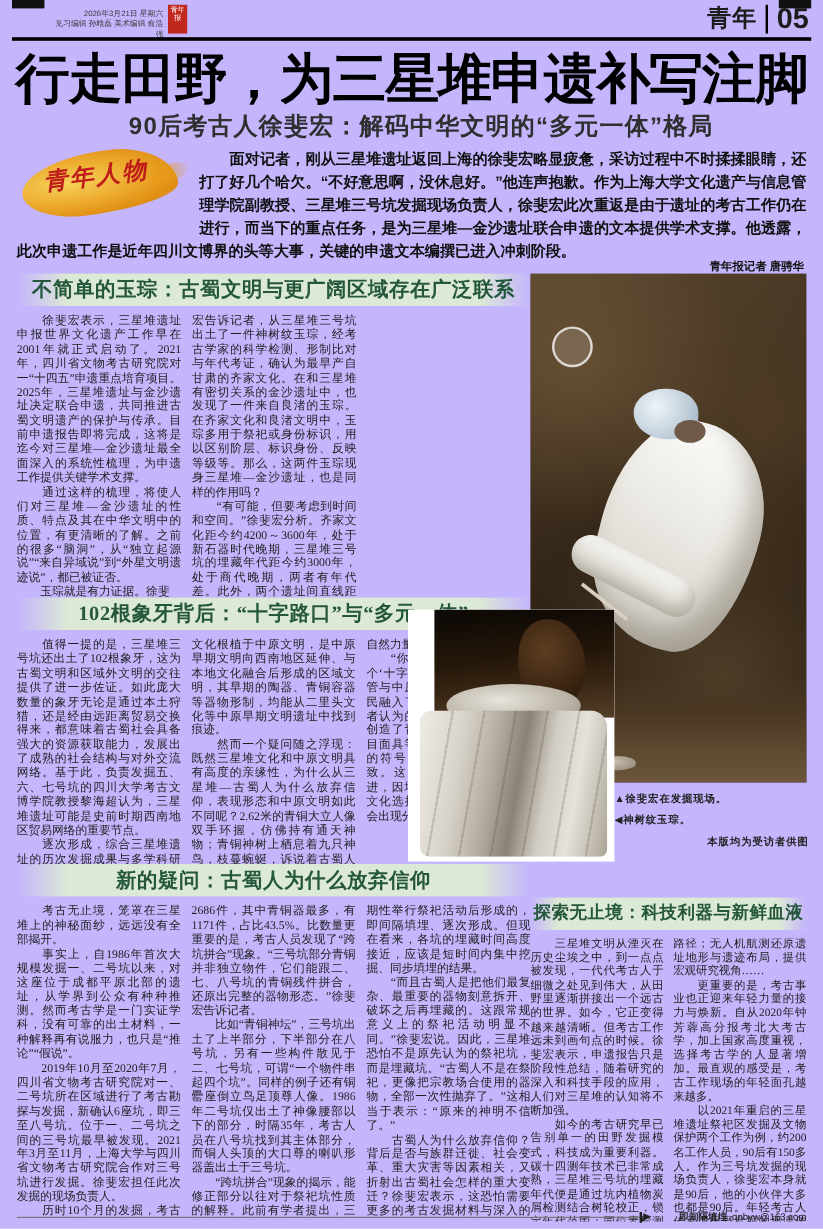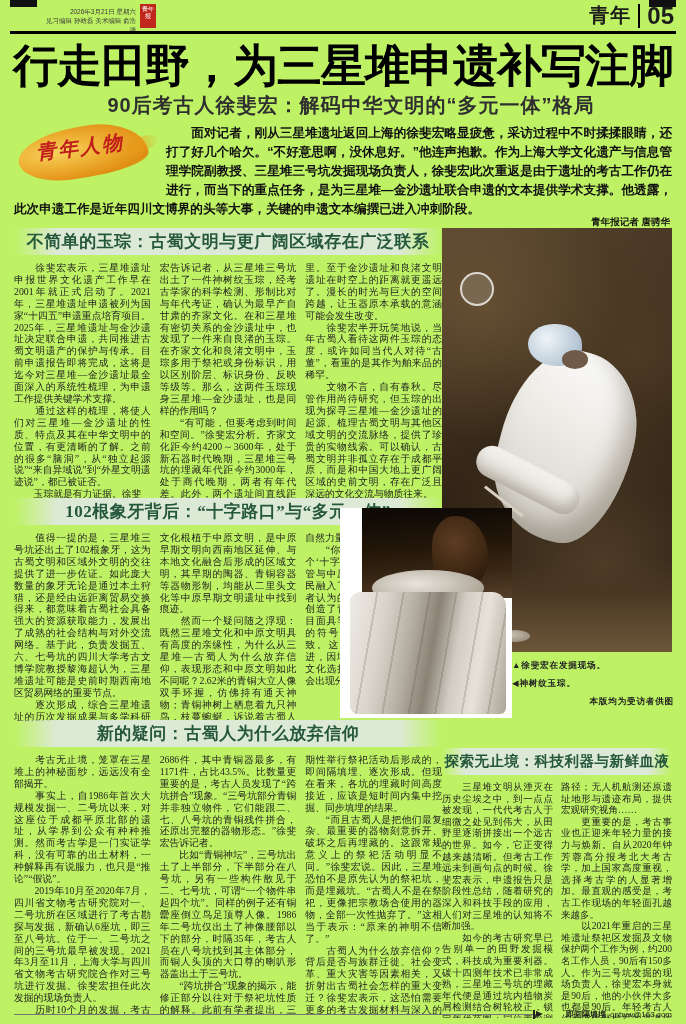--- a/index.html
+++ b/index.html
@@ -1,16 +1,16 @@
 <!DOCTYPE html>
 <html><head>
 <meta charset="utf-8">
 <style>
   html,body{margin:0;padding:0;background:#f4f2ee;}
-  #page{position:relative;width:686px;height:1024px;background:#bef264;overflow:hidden;
+  #page{position:relative;width:686px;height:1024px;background:#c4b5fd;overflow:hidden;
         font-family:"Liberation Serif","DejaVu Serif",serif;color:#1c1c1c;}
   
   .reg-mark{position:absolute;top:0;width:27px;height:7px;background:#101010;}
   #reg-left{left:10px;} #reg-right{left:649px;}
   #header-rule{position:absolute;left:10px;top:31px;width:666px;height:3px;background:#000;}
   #date-block{position:absolute;left:40px;top:7px;width:96px;text-align:right;
       font-family:"Liberation Sans","DejaVu Sans",sans-serif;font-size:6.5px;line-height:9px;color:#3a3a3a;}
   #masthead-logo{position:absolute;left:140px;top:4px;width:16px;height:24px;background:#c0281e;
       color:#fff;font-size:6px;line-height:7px;text-align:center;padding-top:2px;box-sizing:border-box;overflow:hidden;}
   #page-info{position:absolute;right:12px;top:1px;height:29px;display:flex;align-items:center;gap:7px;
@@ -135,28 +135,25 @@
     <span id="badge-wrap">
       <span id="badge-flame"></span>
       <span id="badge-text">青年人物</span>
     </span><span>　　面对记者，刚从三星堆遗址返回上海的徐斐宏略显疲惫，采访过程中不时揉揉眼睛，还打了好几个哈欠。“不好意思啊，没休息好。”他连声抱歉。作为上海大学文化遗产与信息管理学院副教授、三星堆三号坑发掘现场负责人，徐斐宏此次重返是由于遗址的考古工作仍在进行，而当下的重点任务，是为三星堆—金沙遗址联合申遗的文本提供学术支撑。他透露，此次申遗工作是近年四川文博界的头等大事，关键的申遗文本编撰已进入冲刺阶段。</span>
   </div>
   <div id="byline">青年报记者 唐骋华</div>
 
   <div class="sec" id="sec1">
     <div class="sec-banner">不简单的玉琮：古蜀文明与更广阔区域存在广泛联系</div>
     <div class="cols">
-      <div class="col">　　徐斐宏表示，三星堆遗址申报世界文化遗产工作早在2001年就正式启动了。2021年，三星堆遗址申遗被列为国家“十四五”申遗重点培育项目。2025年，三星堆遗址与金沙遗址决定联合申遗，共同推进古蜀文明遗产的保护与传承。目前申遗报告即将完成，这将是迄今对三星堆—金沙遗址最全面深入的系统性梳理，为申遗工作提供关键学术支撑。
+      <div class="col">　　徐斐宏表示，三星堆遗址申报世界文化遗产工作早在2001年就正式启动了。2021年，四川省文物考古研究院对一“十四五”申遗重点培育项目。2025年，三星堆遗址与金沙遗址决定联合申遗，共同推进古蜀文明遗产的保护与传承。目前申遗报告即将完成，这将是迄今对三星堆—金沙遗址最全面深入的系统性梳理，为申遗工作提供关键学术支撑。
 　　通过这样的梳理，将使人们对三星堆—金沙遗址的性质、特点及其在中华文明中的位置，有更清晰的了解。之前的很多“脑洞”，从“独立起源说”“来自异域说”到“外星文明遗迹说”，都已被证否。
 　　玉琮就是有力证据。徐斐</div>
       <div class="col">宏告诉记者，从三星堆三号坑出土了一件神树纹玉琮，经考古学家的科学检测、形制比对与年代考证，确认为最早产自甘肃的齐家文化。在和三星堆有密切关系的金沙遗址中，也发现了一件来自良渚的玉琮。在齐家文化和良渚文明中，玉琮多用于祭祀或身份标识，用以区别阶层、标识身份、反映等级等。那么，这两件玉琮现身三星堆—金沙遗址，也是同样的作用吗？
 　　“有可能，但要考虑到时间和空间。”徐斐宏分析。齐家文化距今约4200～3600年，处于新石器时代晚期，三星堆三号坑的埋藏年代距今约3000年，处于商代晚期，两者有年代差。此外，两个遗址间直线距离约800公</div>
-      <div class="col">里。至于金沙遗址和良渚文明遗址在时空上的距离就更遥远了。漫长的时光与巨大的空间跨越，让玉器原本承载的意涵可能会发生改变。
-　　徐斐宏半开玩笑地说，当年古蜀人看待这两件玉琮的态度，或许如同当代人对待“古董”，看重的是其作为舶来品的稀罕。
-　　文物不言，自有春秋。尽管作用尚待研究，但玉琮的出现为探寻三星堆—金沙遗址的起源、梳理古蜀文明与其他区域文明的交流脉络，提供了珍贵的实物线索。可以确认，古蜀文明并非孤立存在于成都平原，而是和中国大地上更广阔区域的史前文明，存在广泛且深远的文化交流与物质往来。</div>
     </div>
   </div>
 
   <div class="sec" id="sec2">
     <div class="sec-banner">102根象牙背后：“十字路口”与“多元一体”</div>
     <div class="cols">
       <div class="col">　　值得一提的是，三星堆三号坑还出土了102根象牙，这为古蜀文明和区域外文明的交往提供了进一步佐证。如此庞大数量的象牙无论是通过本土狩猎，还是经由远距离贸易交换得来，都意味着古蜀社会具备强大的资源获取能力，发展出了成熟的社会结构与对外交流网络。基于此，负责发掘五、六、七号坑的四川大学考古文博学院教授黎海超认为，三星堆遗址可能是史前时期西南地区贸易网络的重要节点。
 　　逐次形成，综合三星堆遗址的历次发掘成果与多学科研究，考古学界可以确认，三星堆</div>
       <div class="col">文化根植于中原文明，是中原早期文明向西南地区延伸、与本地文化融合后形成的区域文明，其早期的陶器、青铜容器等器物形制，均能从二里头文化等中原早期文明遗址中找到痕迹。
 　　然而一个疑问随之浮现：既然三星堆文化和中原文明具有高度的亲缘性，为什么从三星堆—古蜀人为什么放弃信仰，表现形态和中原文明如此不同呢？2.62米的青铜大立人像双手环握，仿佛持有通天神物；青铜神树上栖息着九只神鸟，枝蔓蜿蜒，诉说着古蜀人的宇宙想象；纵目面具那突出的双目更让人浮想联翩：是“蚕丛纵目”的写照，还是某种超</div>

